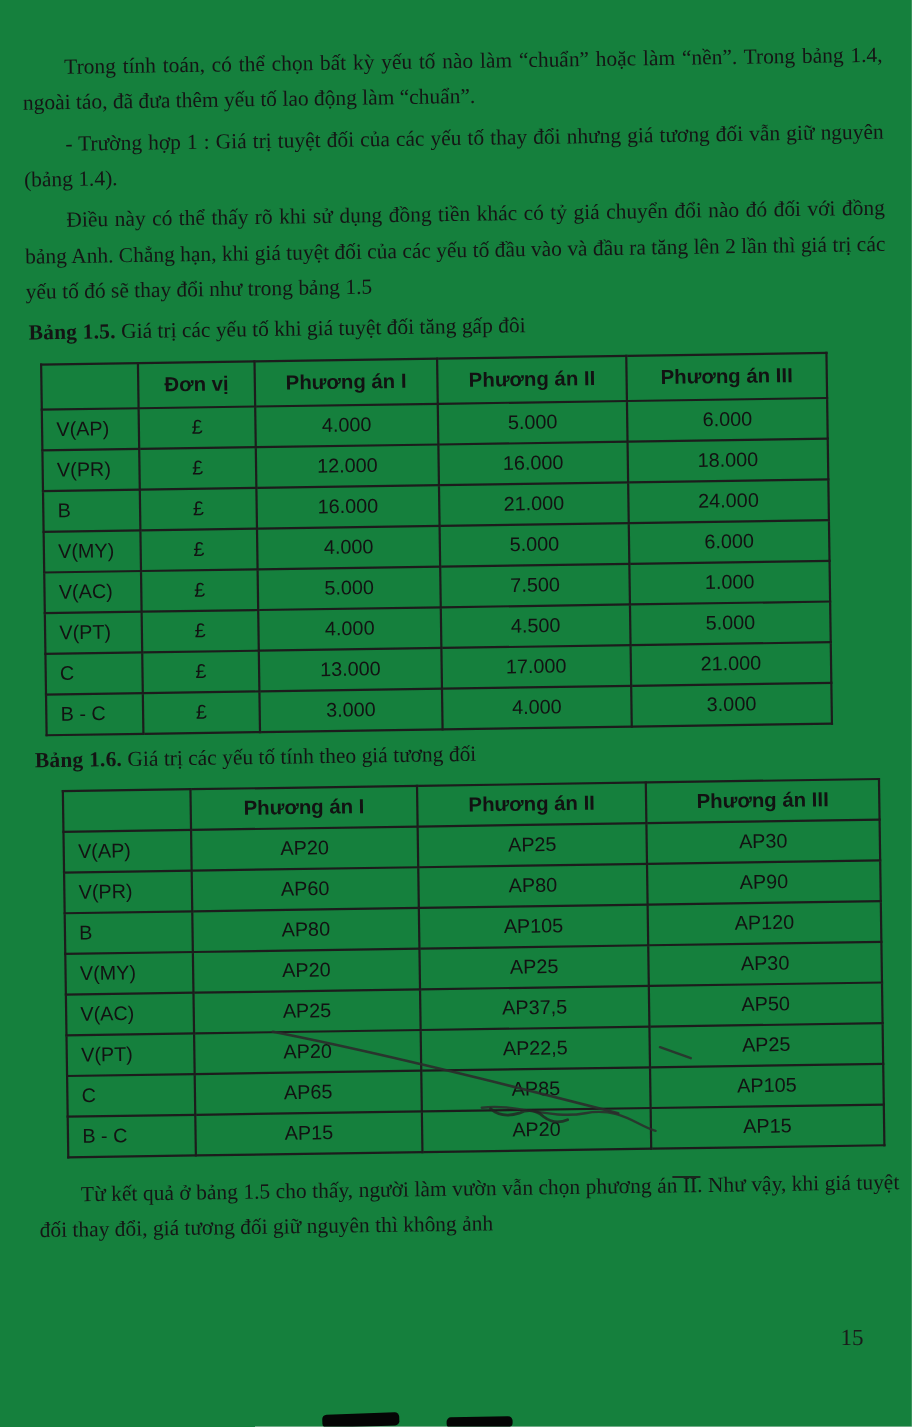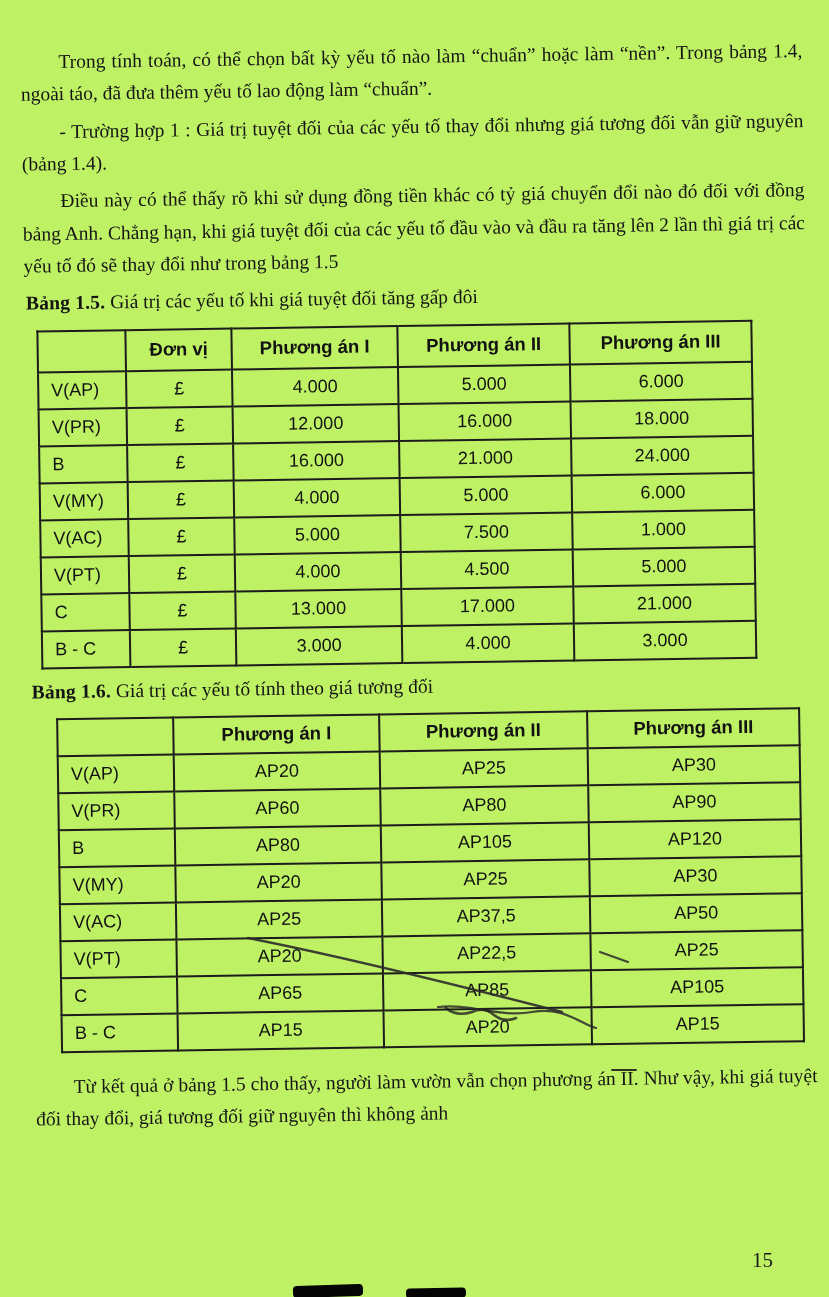--- a/index.html
+++ b/index.html
@@ -4,21 +4,21 @@
 <style>
   * { margin: 0; padding: 0; box-sizing: border-box; }
   html, body { background: #e9e9e9; }
   body { font-family: "Liberation Serif", serif; }
 
   .page {
     position: relative;
     width: 829px;
     height: 1297px;
     margin: 0 auto;
-    background: #bef264;
+    background: #15803d;
     color: #141414;
     overflow: hidden;
   }
 
   .content {
     position: absolute;
     left: 25px;
     top: 42px;
     width: 782px;
     transform: rotate(-0.85deg);
@@ -60,25 +60,24 @@
   tbody td:first-child { text-align: left; padding-left: 12px; }
 
   .t15 { width: 714px; margin: 16px 0 12px 12px; }
   .t16 { width: 742px; margin: 15px 0 18px 26px; }
   .t16 th { height: 37px; }
 
   .closing { margin-top: 16px; }
 
   .page-number {
     position: absolute;
-    right: 56px;
+    right: 44px;
     top: 1204px;
     font-size: 21px;
     color: #1a1a1a;
-    margin-top: 44px;
   }
 
   .scribbles {
     position: absolute;
     left: 0; top: 0;
     width: 829px; height: 1297px;
     pointer-events: none;
     z-index: 5;
   }
 

